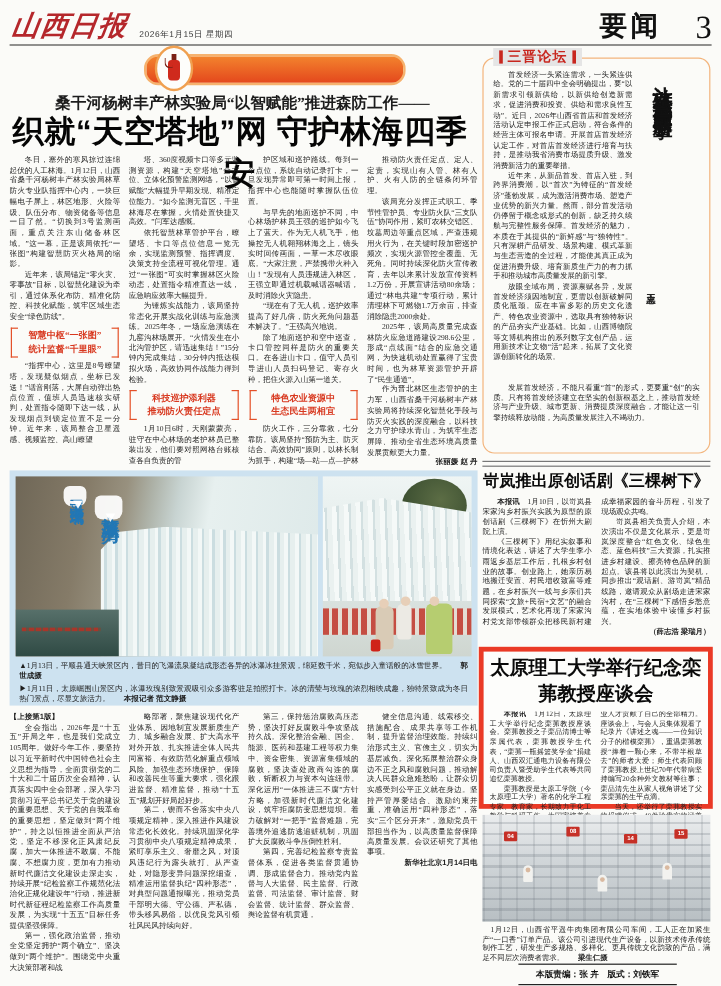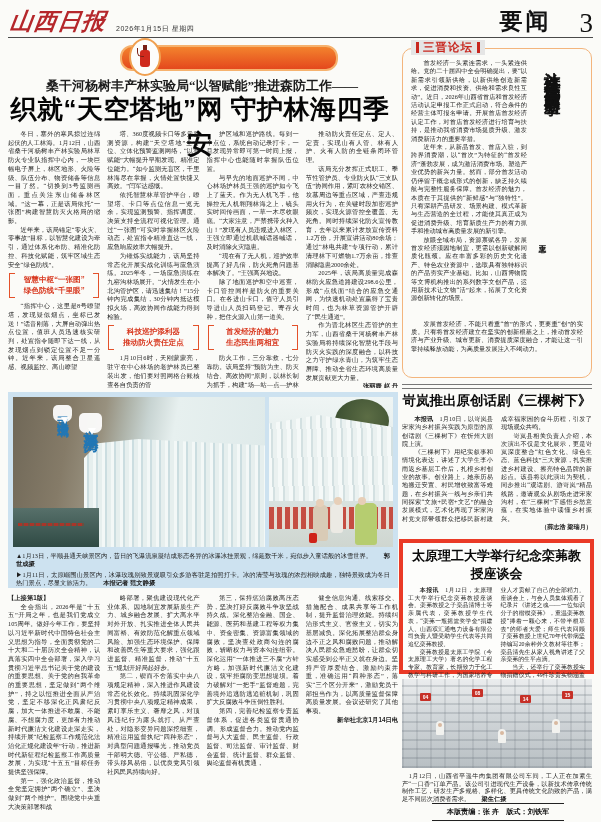--- a/index.html
+++ b/index.html
@@ -102,21 +102,21 @@
               margin:0 0 5px 0;color:#0a0a0a;}
   .two-col{column-count:2;column-gap:8px;font-family:"Liberation Serif",serif;font-size:6.2px;
            line-height:8.3px;text-align:justify;overflow:hidden;}
   .two-col p{margin:0;text-indent:2em;}
   .drama-body{height:120px;}
   .intro{font-weight:bold;font-family:"Liberation Sans",sans-serif;}
   .sig{display:block;text-align:right;font-weight:bold;text-indent:0;}
   
   .memorial{position:absolute;top:539px;left:399px;width:195px;height:135px;box-sizing:border-box;
             border:4px solid #ea3a26;background:#fdfdfb;padding:4px 5px;}
-  .memorial-head{font-family:"Liberation Serif",serif;font-weight:bold;font-size:13px;
+  .memorial-head{font-family:"Liberation Serif",serif;font-weight:bold;font-size:16px;
                  text-align:center;margin:0 0 4px 0;color:#0a0a0a;}
   .memorial-body{height:100px;font-size:5.9px;line-height:7.7px;}
   
   .factory{position:absolute;top:679px;left:402px;width:190px;height:89px;overflow:hidden;
            background:linear-gradient(180deg,#ebedee 0%,#d2d7da 40%,#b8bfc3 100%);}
   .fact-rows{position:absolute;inset:0;
              background:repeating-linear-gradient(0deg,rgba(92,102,112,.22) 0 2px,transparent 2px 9px),
                         repeating-linear-gradient(90deg,rgba(110,118,126,.18) 0 2px,transparent 2px 14px);}
   .sign{position:absolute;background:#c63027;color:#fff;font-size:5px;line-height:8px;
         text-align:center;width:11px;height:8px;border-radius:1px;font-weight:bold;}
@@ -159,41 +159,41 @@
 
   <div class="kicker">桑干河杨树丰产林实验局“以智赋能”推进森防工作——</div>
   <div class="headline">织就“天空塔地”网  守护林海四季安</div>
 
   <div class="cols">
     <div class="col">
       <p>冬日，塞外的寒风掠过连绵起伏的人工林海。1月12日，山西省桑干河杨树丰产林实验局林草防火专业队指挥中心内，一块巨幅电子屏上，林区地形、火险等级、队伍分布、物资储备等信息一目了然。“切换到3号监测画面，重点关注东山储备林区域。”这一幕，正是该局依托“一张图”构建智慧防灭火格局的缩影。</p>
       <p>近年来，该局锚定“零火灾、零事故”目标，以智慧化建设为牵引，通过体系化布防、精准化防控、科技化赋能，筑牢区域生态安全“绿色防线”。</p>
       <div class="subhead">
         <div>智慧中枢“一张图”</div>
-        <div>绿色防线“千里眼”</div>
+        <div>统计监督“千里眼”</div>
       </div>
       <p>“指挥中心，这里是8号瞭望塔，发现疑似烟点，坐标已发送！”话音刚落，大屏自动弹出热点位置，值班人员迅速核实研判，处置指令随即下达一线，从发现烟点到锁定位置不足一分钟。近年来，该局整合卫星遥感、视频监控、高山瞭望</p>
     </div>
     <div class="col">
       <p>塔、360度视频卡口等多元监测资源，构建“天空塔地”全方位、立体化预警监测网络，“以智赋能”大幅提升早期发现、精准定位能力。“如今监测无盲区，千里林海尽在掌握，火情处置快捷又高效。”闫军达感慨。</p>
       <p>依托智慧林草管护平台，瞭望塔、卡口等点位信息一览无余，实现监测预警、指挥调度、决策支持全流程可视化管理。通过“一张图”可实时掌握林区火险动态，处置指令精准直达一线，应急响应效率大幅提升。</p>
       <p>为锤炼实战能力，该局坚持常态化开展实战化训练与应急演练。2025年冬，一场应急演练在九窑沟林场展开。“火情发生在小北沟管护区，请迅速集结！”15分钟内完成集结，30分钟内抵达模拟火场，高效协同作战能力得到检验。</p>
       <div class="subhead">
         <div>科技巡护添利器</div>
         <div>推动防火责任定点</div>
       </div>
       <p>1月10日6时，天刚蒙蒙亮，驻守在中心林场的老护林员已整装出发，他们要对照网格台账核查各自负责的管</p>
     </div>
     <div class="col">
       <p>护区域和巡护路线。每到一个点位，系统自动记录打卡，一旦发现异常即可第一时间上报，指挥中心也能随时掌握队伍位置。</p>
       <p>与早先的地面巡护不同，中心林场护林员王强的巡护如今飞上了蓝天。作为无人机飞手，他操控无人机翱翔林海之上，镜头实时回传画面，一草一木尽收眼底。“大家注意，严禁携带火种入山！”发现有人员违规进入林区，王强立即通过机载喊话器喊话，及时消除火灾隐患。</p>
       <p>“现在有了无人机，巡护效率提高了好几倍，防火死角问题基本解决了。”王强高兴地说。</p>
       <p>除了地面巡护和空中巡查，卡口管控同样是防火的重要关口。在各进山卡口，值守人员引导进山人员扫码登记、寄存火种，把住火源入山第一道关。</p>
       <div class="subhead">
-        <div>首发经济的魅力</div>
+        <div>特色农业资源中</div>
         <div>生态民生两相宜</div>
       </div>
       <p>防火工作，三分靠救，七分靠防。该局坚持“预防为主、防灭结合、高效协同”原则，以林长制为抓手，构建“场—站—点—护林员”四级网格化管理责任体系，</p>
     </div>
     <div class="col">
       <p>推动防火责任定点、定人、定责，实现山有人管、林有人护、火有人防的全链条闭环管理。</p>
       <p>该局充分发挥正式职工、季节性管护员、专业防火队“三支队伍”协同作用，紧盯农林交错区、坟墓周边等重点区域，严查违规用火行为，在关键时段加密巡护频次，实现火源管控全覆盖、无死角。同时持续深化防火宣传教育，去年以来累计发放宣传资料1.2万份，开展宣讲活动80余场；通过“林电共建”专项行动，累计清理林下可燃物1.7万余亩，排查消除隐患2000余处。</p>
       <p>2025年，该局高质量完成森林防火应急道路建设298.6公里，形成“点线面”结合的应急交通网，为快速机动处置赢得了宝贵时间，也为林草资源管护开辟了“民生通道”。</p>
       <p>作为晋北林区生态管护的主力军，山西省桑干河杨树丰产林实验局将持续深化智慧化手段与防灭火实践的深度融合，以科技之力守护绿水青山，为筑牢生态屏障、推动全省生态环境高质量发展贡献更大力量。</p>
       <p class="art-byline">张丽媛 赵 丹</p>

